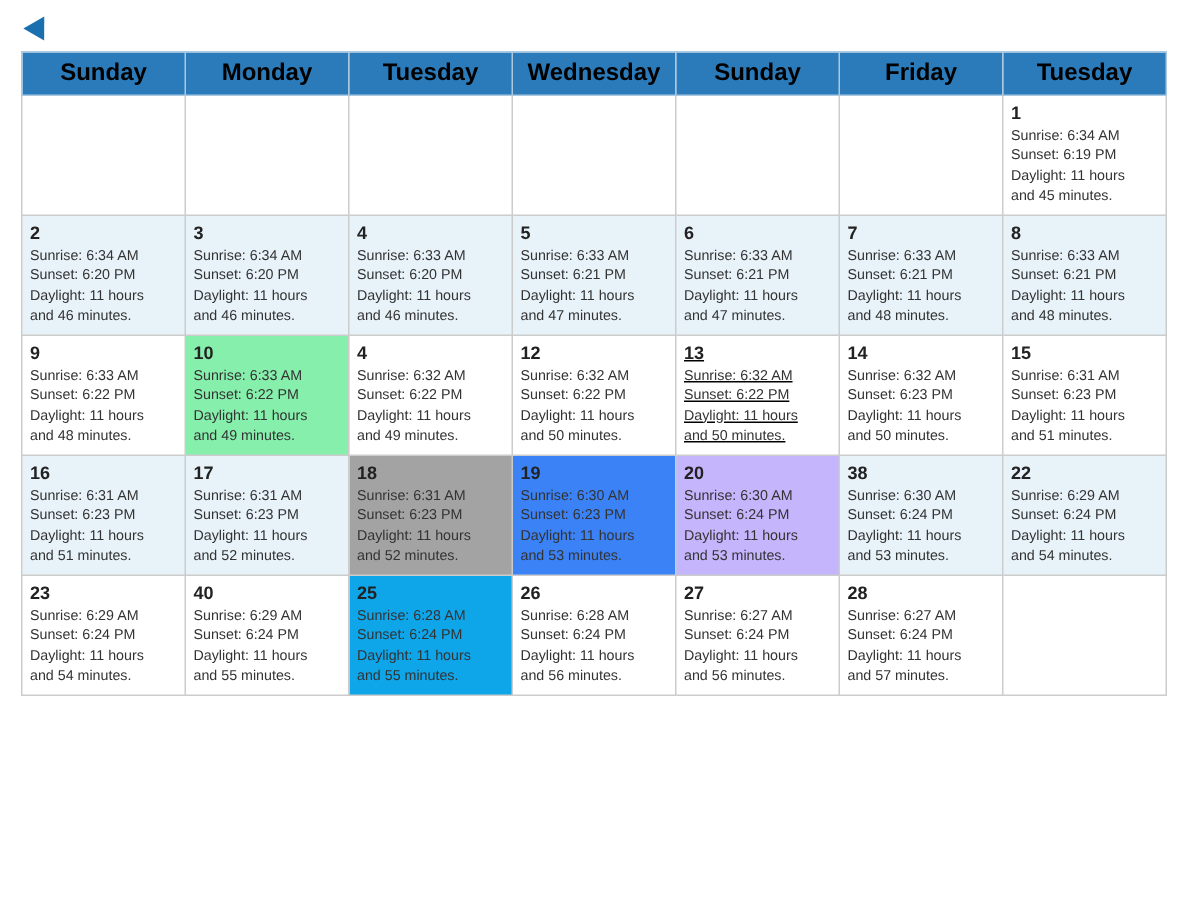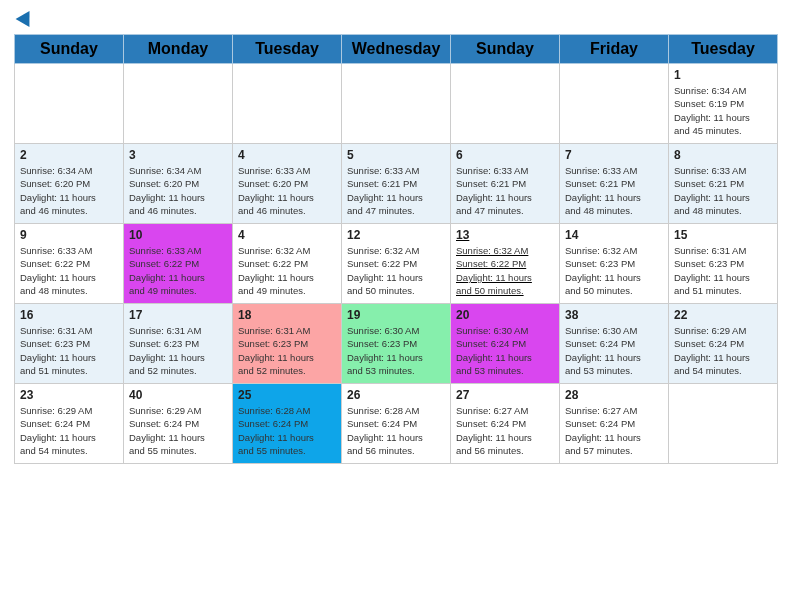--- a/index.html
+++ b/index.html
@@ -200,21 +200,21 @@
           </td>
         </tr>
         <tr>
           <td style="background: rgb(255, 255, 255);">
             <span class="day-num">9</span>
             <div class="day-info" style="white-space: pre-line;">Sunrise: 6:33 AM
 Sunset: 6:22 PM
 Daylight: 11 hours
 and 48 minutes.</div>
           </td>
-          <td style="background: #d946ef;">
+          <td style="background: #86efac;">
             <span class="day-num">10</span>
             <div class="day-info" style="white-space: pre-line;">Sunrise: 6:33 AM
 Sunset: 6:22 PM
 Daylight: 11 hours
 and 49 minutes.</div>
           </td>
           <td style="background: rgb(255, 255, 255);">
             <span class="day-num">4</span>
             <div class="day-info" style="white-space: pre-line;">Sunrise: 6:32 AM
 Sunset: 6:22 PM
@@ -258,35 +258,35 @@
 Daylight: 11 hours
 and 51 minutes.</div>
           </td>
           <td style="background: rgb(232, 242, 249); margin-left: 44px;">
             <span class="day-num">17</span>
             <div class="day-info" style="white-space: pre-line;">Sunrise: 6:31 AM
 Sunset: 6:23 PM
 Daylight: 11 hours
 and 52 minutes.</div>
           </td>
-          <td style="background: #fca5a5;">
+          <td style="background: #a3a3a3;">
             <span class="day-num">18</span>
             <div class="day-info" style="white-space: pre-line;">Sunrise: 6:31 AM
 Sunset: 6:23 PM
 Daylight: 11 hours
 and 52 minutes.</div>
           </td>
-          <td style="background: #86efac;">
+          <td style="background: #3b82f6;">
             <span class="day-num">19</span>
             <div class="day-info" style="white-space: pre-line;">Sunrise: 6:30 AM
 Sunset: 6:23 PM
 Daylight: 11 hours
 and 53 minutes.</div>
           </td>
-          <td style="background: #d946ef;">
+          <td style="background: #c4b5fd;">
             <span class="day-num">20</span>
             <div class="day-info" style="white-space: pre-line;">Sunrise: 6:30 AM
 Sunset: 6:24 PM
 Daylight: 11 hours
 and 53 minutes.</div>
           </td>
           <td style="background: rgb(232, 242, 249);">
             <span class="day-num">38</span>
             <div class="day-info" style="white-space: pre-line;">Sunrise: 6:30 AM
 Sunset: 6:24 PM

